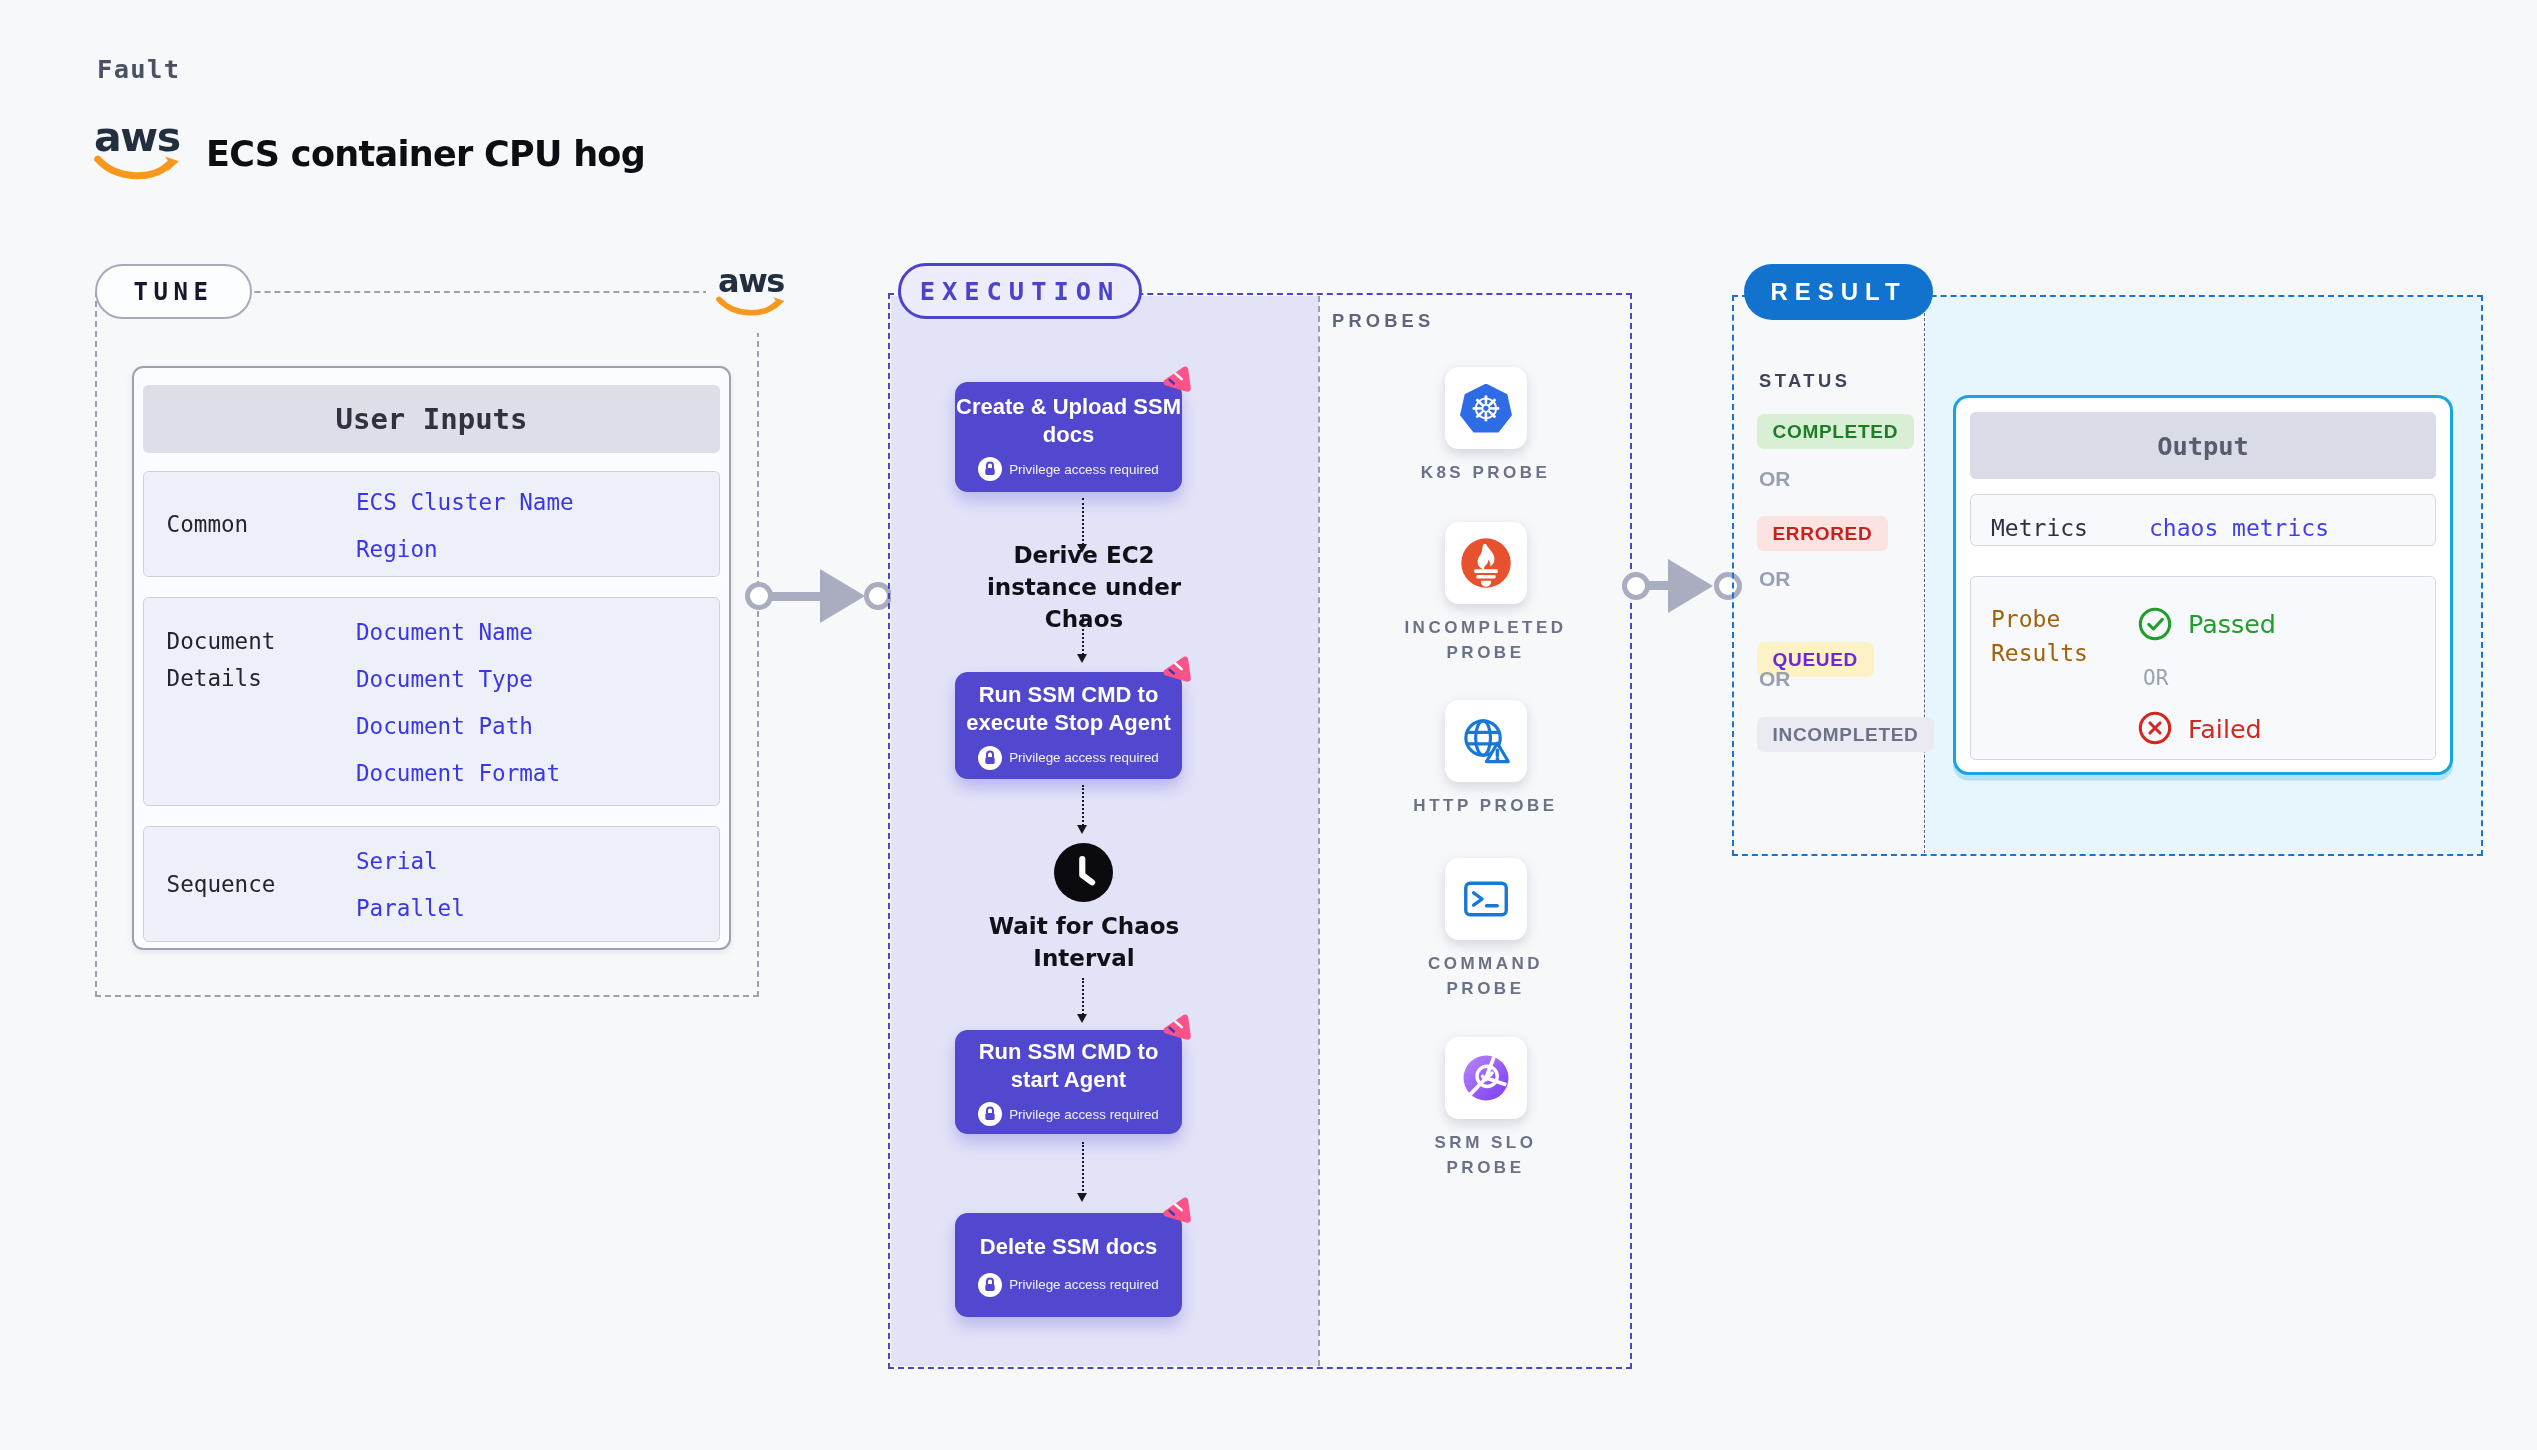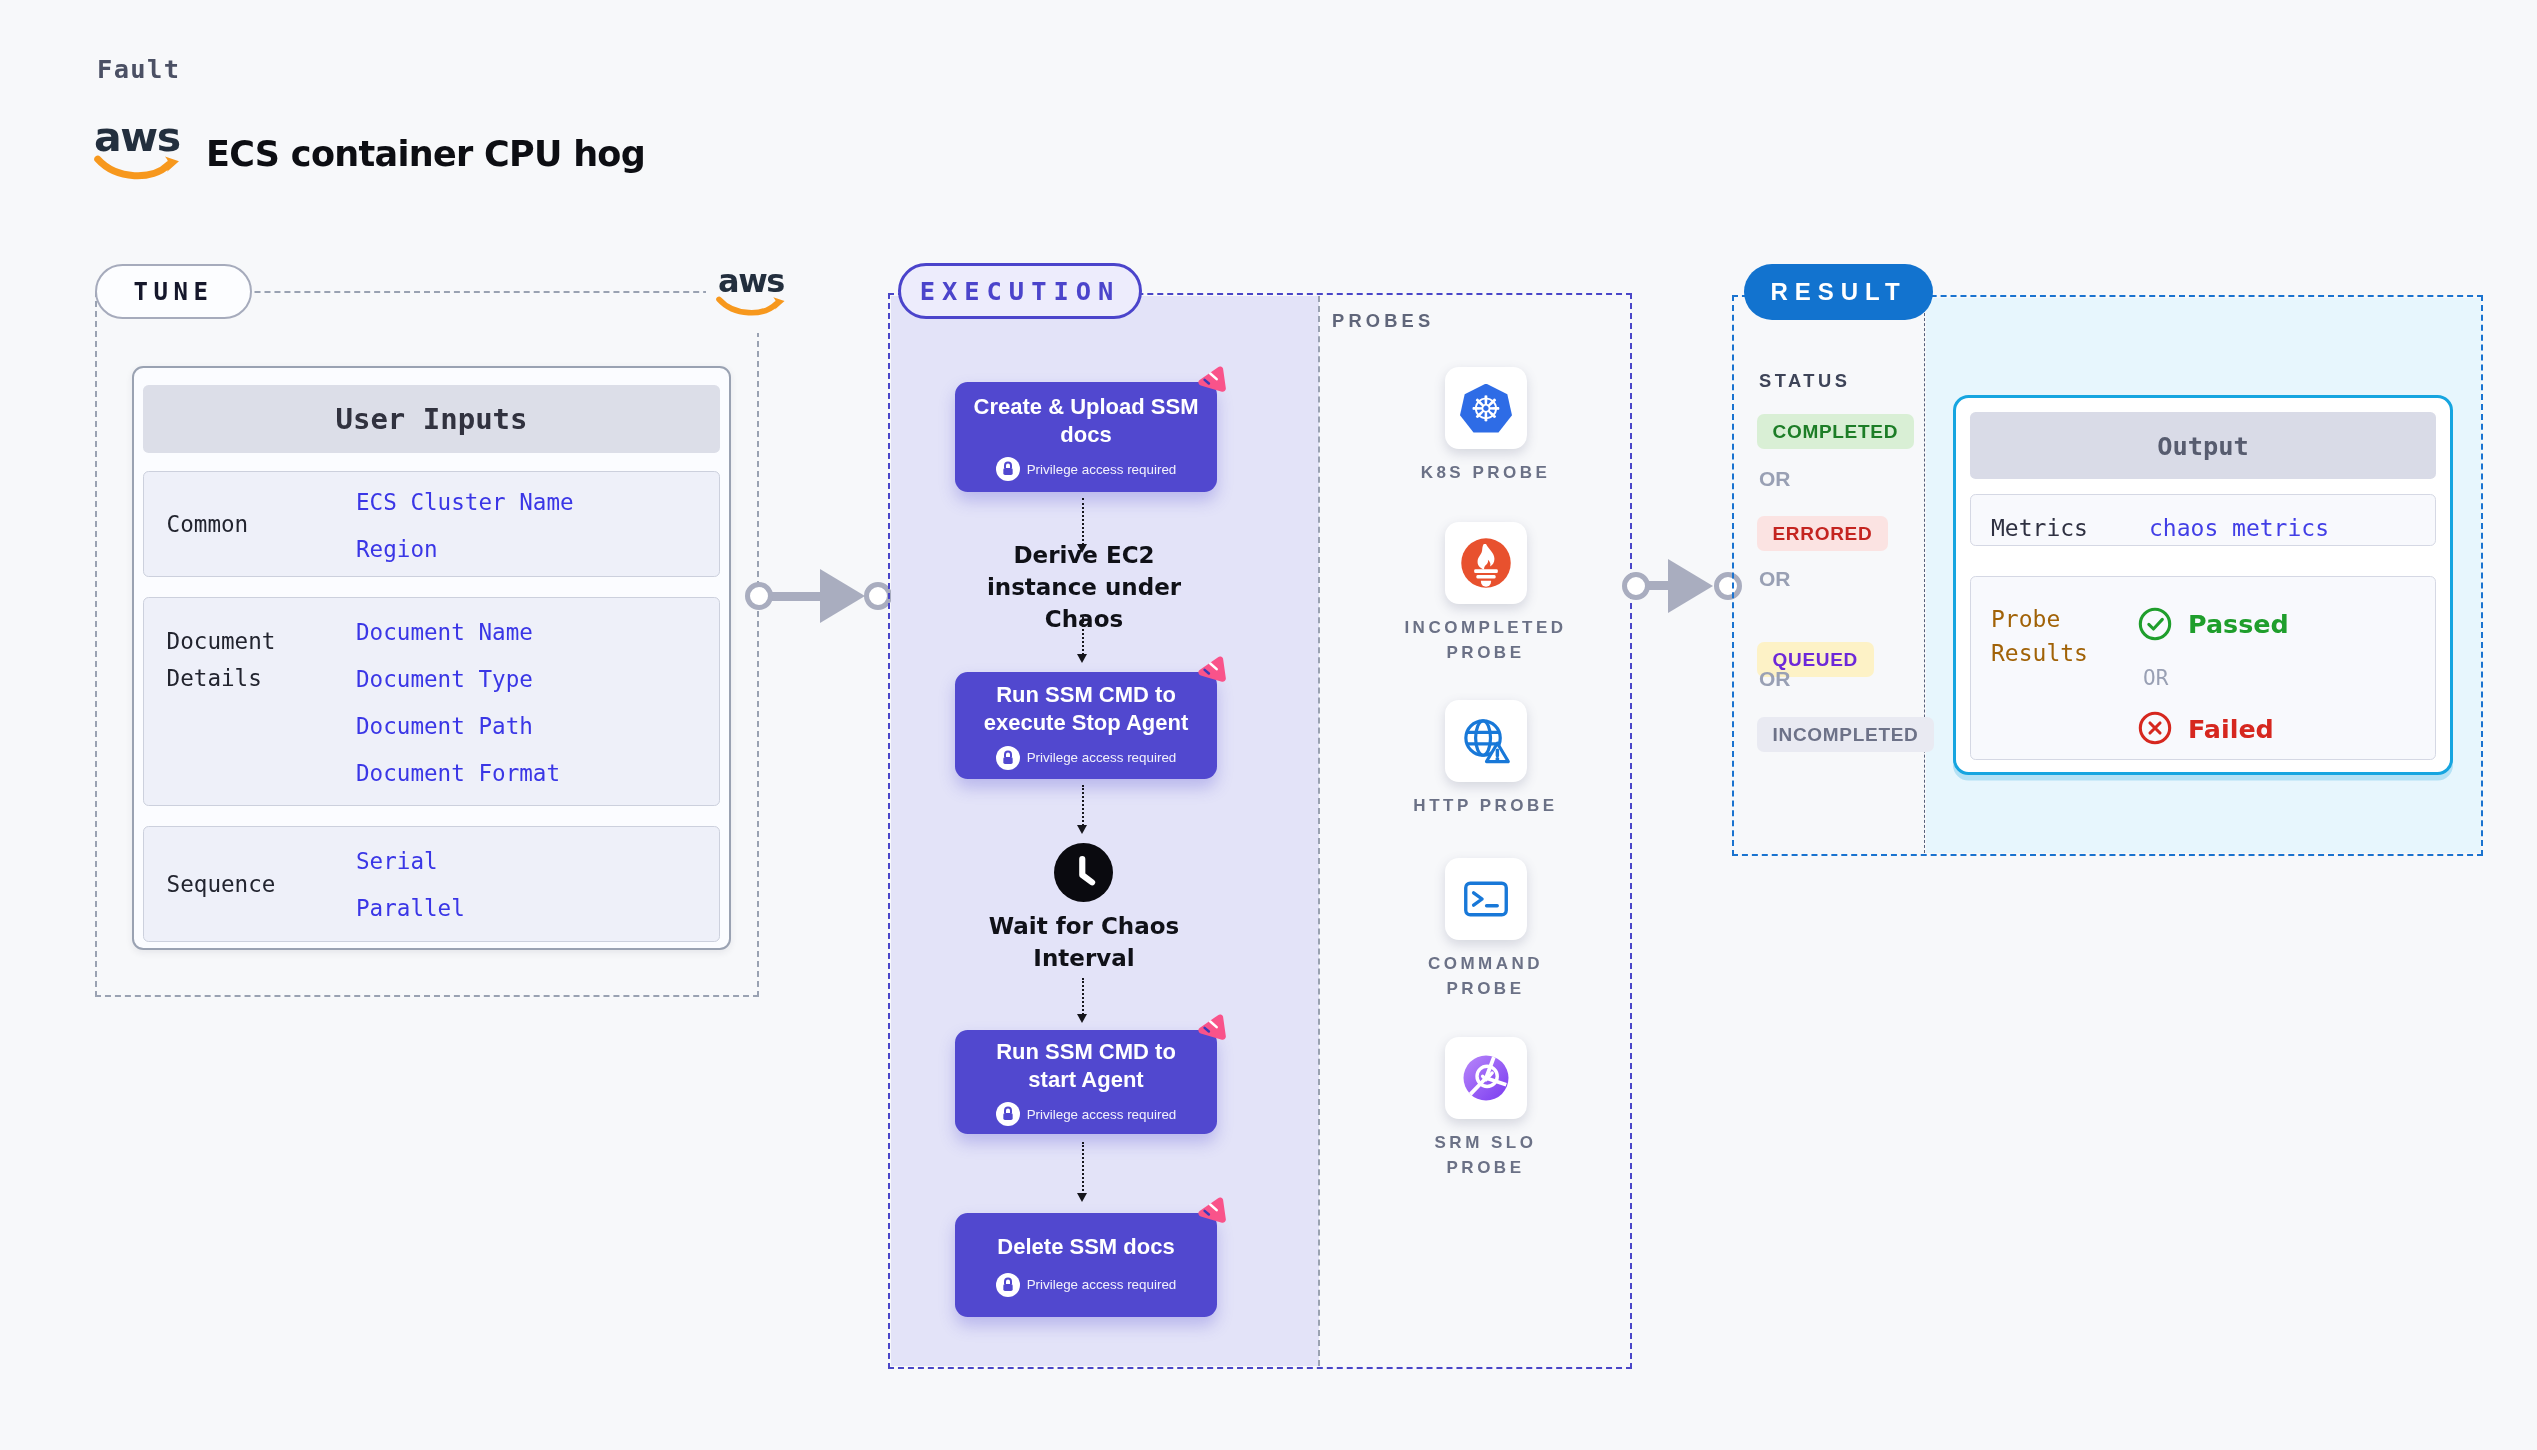--- a/index.html
+++ b/index.html
@@ -40,21 +40,21 @@
   .ui-card { left:132px; top:366px; width:599px; height:584px; background:#fbfcff;
              border:2.1px solid #9aa2b2; border-radius:11.3px; box-shadow:0 2.1px 7px rgba(40,44,70,0.08);}
   .ui-head { left:143px; top:385px; width:577px; height:68px; background:#dcdee8; border-radius:5.6px;
              display:flex; align-items:center; justify-content:center; font-size:29px; color:#31323f; font-weight:700;}
   .ui-row { background:#eef0f9; border:1.4px solid #ccd0dd; border-radius:5.6px; display:flex; }
   .ui-row-label { width:212px; padding-left:22.6px; font-size:22.6px; color:#22242f; line-height:37px;}
   .ui-vals { display:flex; flex-direction:column; }
   .ui-val { font-size:22.6px; color:#3a36e6; line-height:47px; white-space:nowrap;}
 
   
-  .step-box { left:955px; width:262px; background:#5148cf; border-radius:12.7px; color:#fff;
+  .step-box { left:955px; width:227px; background:#5148cf; border-radius:12.7px; color:#fff;
               display:flex; flex-direction:column; align-items:center; justify-content:center;
               box-shadow:0 8.5px 15.5px rgba(80,72,207,0.28);}
   .step-title { font-size:22px; font-weight:700; line-height:28px; text-align:center; max-width:233px;}
   .step-note { display:flex; align-items:center; gap:7px; margin-top:8.5px;}
   .step-note span { font-size:13.4px; color:rgba(255,255,255,0.93); }
   .flow-text { left:955px; width:258px; text-align:center; font-size:23px; font-weight:700;
                line-height:32px; color:#101118; font-family:"DejaVu Sans", sans-serif;}
   .pink-tag { position:absolute; top:-17px; right:-11.3px; width:34px; height:34px; }
 
   .varrow { position:absolute; width:0; border-left:2.8px dotted #15151c; }
@@ -82,21 +82,21 @@
   .badge { position:absolute; left:1757px; height:35px; line-height:35px; padding:0 15.5px; border-radius:7px;
            font-size:19px; font-weight:700; letter-spacing:0.7px; white-space:nowrap;}
   .or-label { position:absolute; left:1759px; font-size:21px; font-weight:600; color:#99a0b4; }
   .out-card { left:1953px; top:395px; width:500px; height:380px; background:#ffffff;
               border:3.5px solid #16a5e0; border-radius:15.5px; box-shadow:0 5.6px 0 rgba(22,165,224,0.25);}
   .out-head { left:1970px; top:412px; width:466px; height:67px; background:#d9dbe7; border-radius:5.6px;
               display:flex; align-items:center; justify-content:center; font-size:25.4px; color:#575c6f; font-weight:700;}
   .out-row { background:#f8f9fd; border:1.4px solid #d5d8e4; border-radius:5.6px; }
   .metrics-row { left:1970px; top:494px; width:466px; height:52px; }
   .probe-row { left:1970px; top:576px; width:466px; height:184px; }
-  .verdict-text { font-size:25.4px; font-weight:700; font-family:"DejaVu Sans", sans-serif;}
+  .verdict-text { font-size:25.4px; font-weight:400; font-family:"DejaVu Sans", sans-serif;}
 </style>
 </head>
 <body>
 
 <div class="page">
 
   <div class="abs fault-label mono">Fault</div>
 
   <div class="abs aws-big">
     <div class="aws-text" style="font-size:41px;">aws</div>

